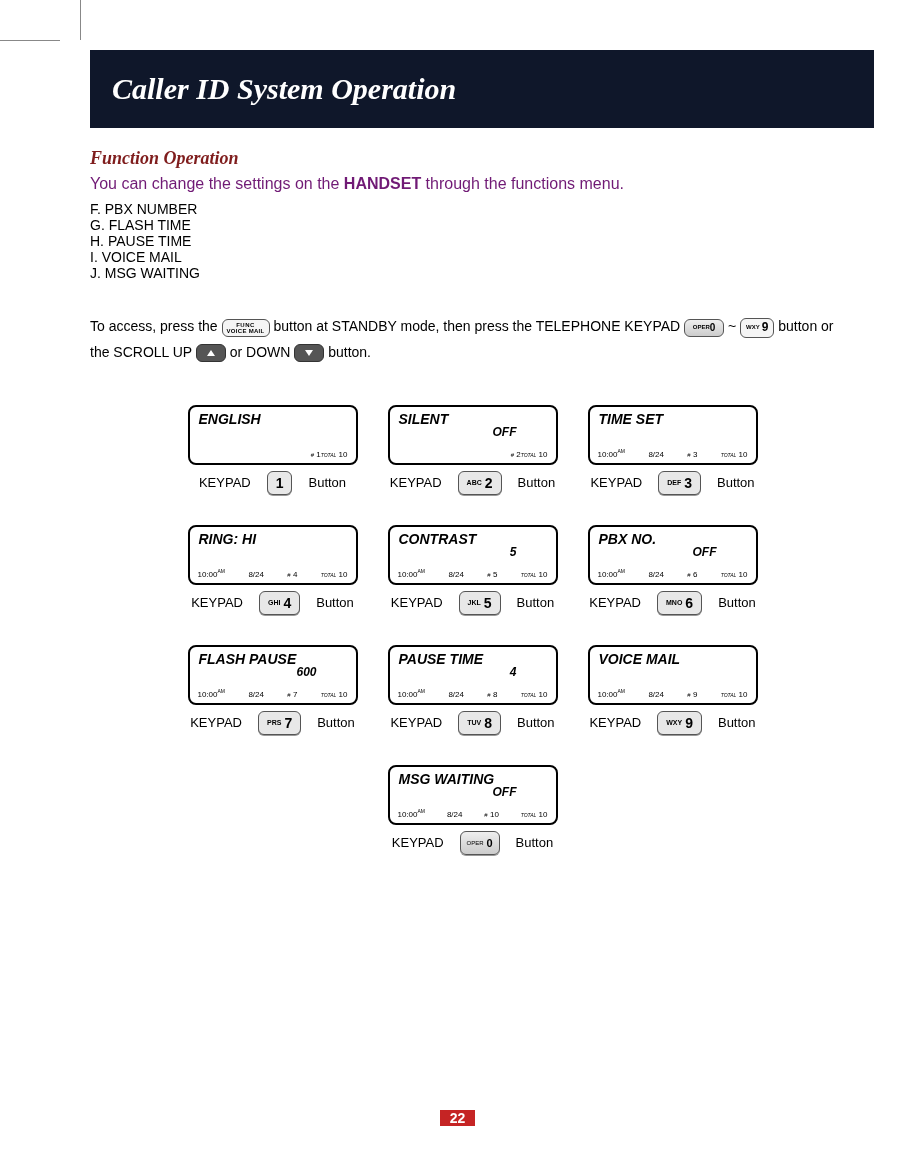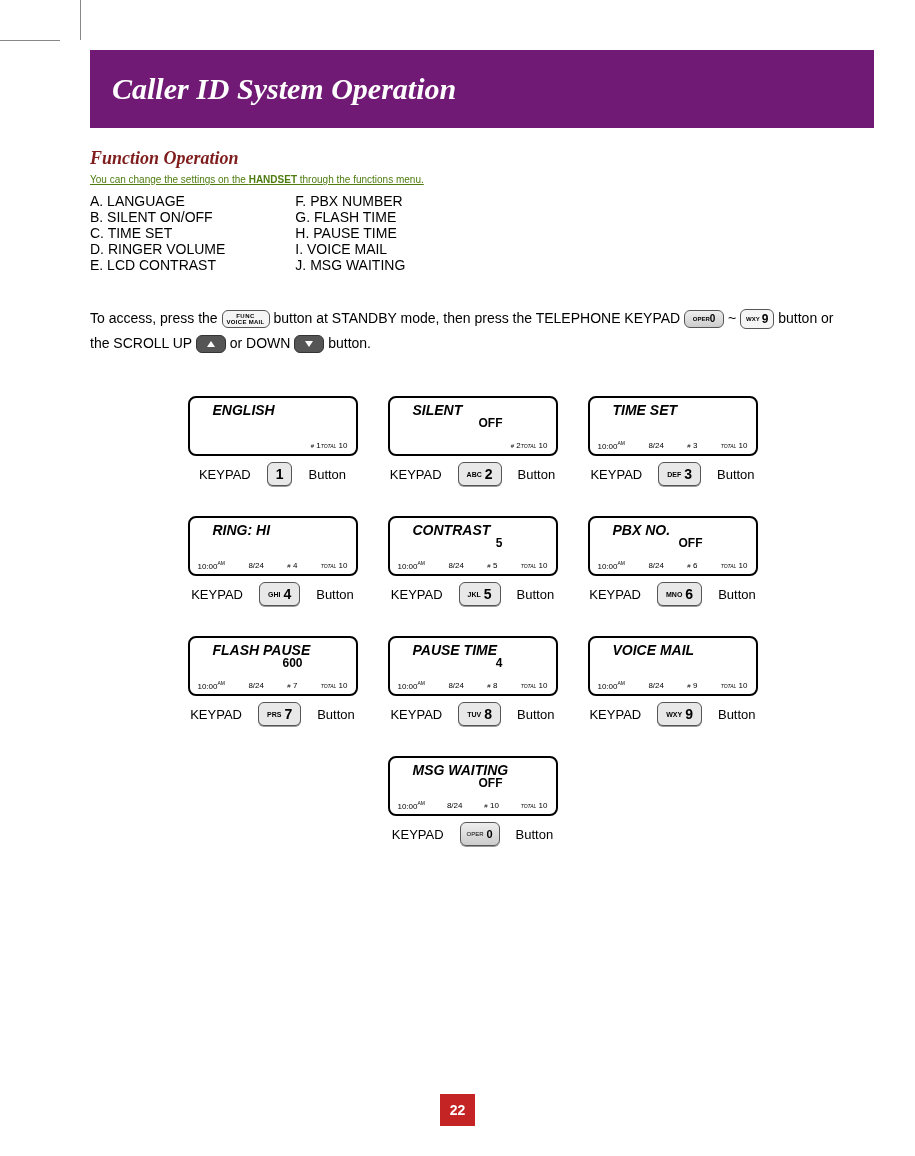--- a/index.html
+++ b/index.html
@@ -27,43 +27,42 @@
   }
   .crop-h {
     position: absolute;
     top: 40px;
     left: 0;
     width: 60px;
     height: 1px;
     background: #888;
   }
   .header-bar {
-    background: #701a75;
+    background: #0f172a;
     color: #fff;
     font-family: Georgia, "Times New Roman", serif;
     font-style: italic;
     font-weight: bold;
     font-size: 30px;
     padding: 22px 22px;
     margin-bottom: 20px;
     width: 740px;
   }
   .section-title {
     color: #7f1d1d;
     font-family: Liberation Serif, serif;
     font-style: italic;
     font-weight: bold;
     font-size: 18px;
     margin: 0 0 4px 0;
   }
   .body-text {
-    font-size: 10px;
+    font-size: 16px;
     line-height: 1.4;
-    color: #4d7c0f;
-    text-decoration: underline;
+    color: #701a75;
   }
   .func-columns {
     display: flex;
     gap: 70px;
     margin-top: 6px;
     font-size: 14px;
   }
   .func-col {
     white-space: pre-line;
   }
@@ -132,31 +131,32 @@
     display: flex;
     flex-direction: column;
     align-items: center;
   }
   .lcd {
     width: 170px;
     height: 60px;
     border: 2.5px solid #000;
     border-radius: 8px;
     box-sizing: border-box;
-    padding: 4px 23px;
+    padding: 4px 9px;
     position: relative;
     font-family: Arial, Helvetica, sans-serif;
   }
   .lcd .line1 {
     font-weight: bold;
     font-style: italic;
     font-size: 14px;
   }
   .lcd .line2 {
     font-weight: bold;
+    font-style: italic;
     font-size: 12px;
     text-align: right;
     margin-top: -2px;
     padding-right: 30px;
   }
   .lcd .status-row {
     position: absolute;
     bottom: 4px;
     left: 8px;
     right: 8px;
@@ -202,45 +202,40 @@
     left: 0;
     right: 0;
     display: flex;
     justify-content: center;
   }
   .page-number {
     background: #c52424;
     color: #fff;
     font-weight: bold;
     font-size: 14px;
-    padding: 8px 10px;
+    padding: 0 10px;
   }
   .status-center-gap { flex: 1; }
 </style>
 </head>
 <body>
 
 <div class="page">
   <div class="crop-v"></div>
   <div class="crop-h"></div>
 
   <div class="header-bar">Caller ID System Operation</div>
 
   <div class="section-title">Function Operation</div>
 
   <div class="body-text">
     <span>You can change the settings on the </span><b>HANDSET</b><span> through the functions menu.</span>
   </div>
 
   <div class="func-columns">
-    <div class="func-col">A. LANGUAGE
-B. SILENT ON/OFF
-C. TIME SET
-D. RINGER VOLUME
-E. LCD CONTRAST</div>
     <div class="func-col">F.  PBX NUMBER
 G. FLASH TIME
 H. PAUSE TIME
 I.   VOICE MAIL
 J.  MSG WAITING</div>
   </div>
 
   <div class="access-para">
     <span>To access, press the </span>
     <span class="inline-key func">

